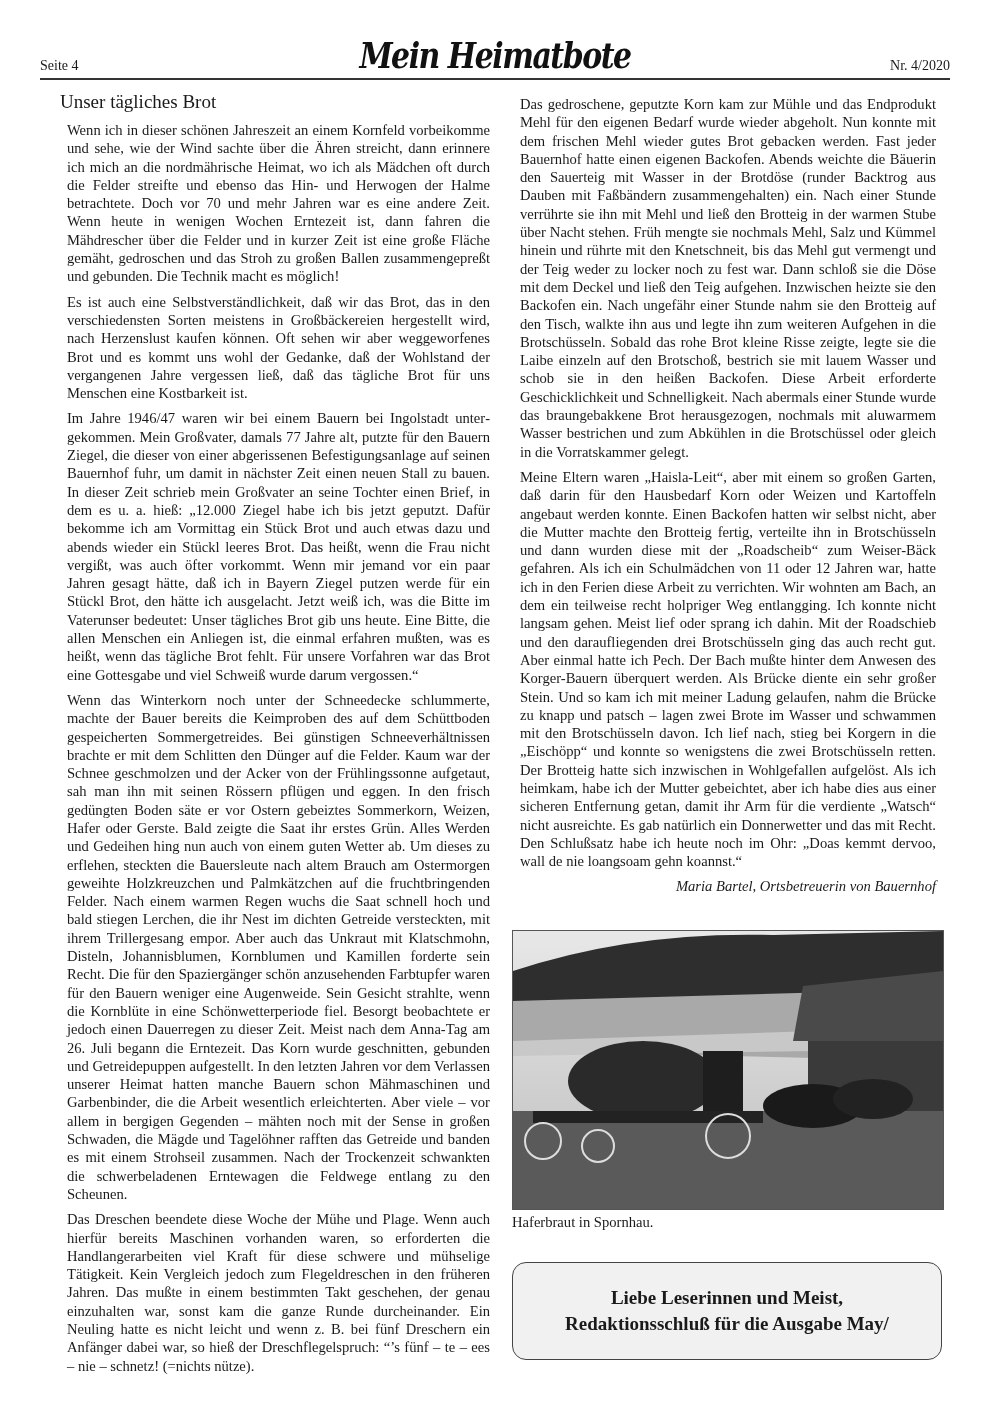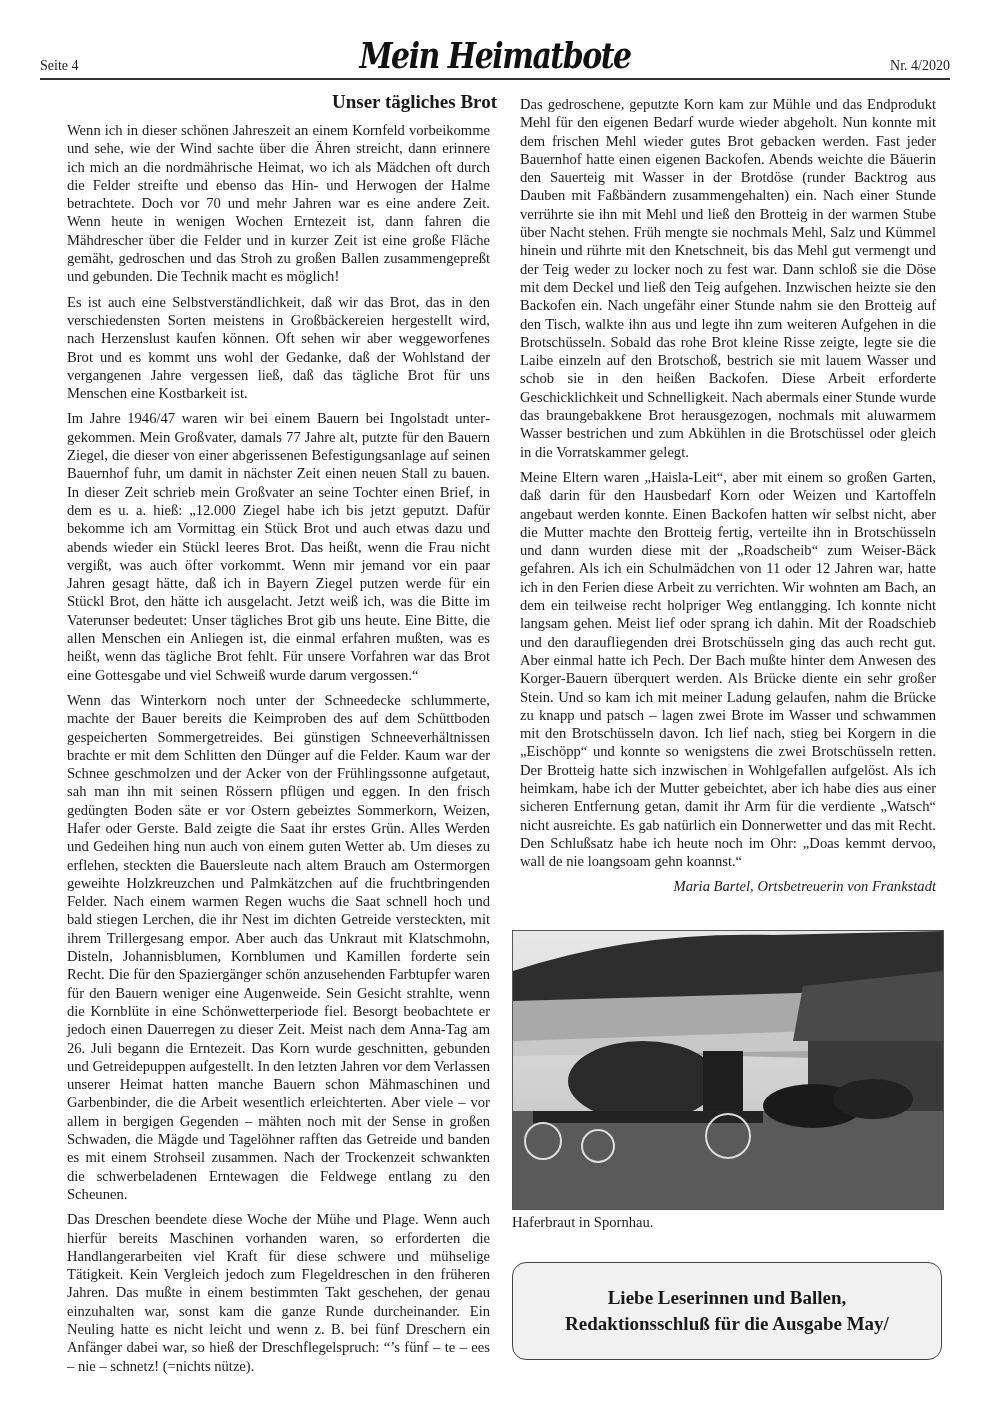--- a/index.html
+++ b/index.html
@@ -10,21 +10,21 @@
   .issue-no { position: absolute; right: 0; top: 20px; font-size: 14px; }
   .masthead { position: absolute; left: 0; right: 0; top: 0; text-align: center;
               font-family: "DejaVu Serif", serif; font-weight: bold; font-style: italic;
               font-size: 30px; letter-spacing: -1.5px; color: #111; transform: scaleY(1.15); }
   .rule { position: absolute; left: 40px; top: 78px; width: 910px; height: 2px; background: #333; }
 
   .col { position: absolute; top: 90px; font-size: 14.6px; line-height: 18.3px; text-align: justify; hyphens: manual; }
   .col-left { left: 60px; width: 437px; }
   .col-right { left: 513px; width: 430px; top: 88px; }
   .col p { margin: 7px; }
-  .title { text-align: right; font-weight: bold; font-size: 19px; line-height: 24px; margin: 0 0 2px 0; }
+  .title { text-align: left; font-weight: normal; font-size: 19px; line-height: 24px; margin: 0 0 2px 0; }
   .signature { text-align: right; font-style: italic; margin-top: 2px !important; }
 
   .photo { position: absolute; left: 512px; top: 930px; width: 430px; height: 278px;
            border: 1px solid #555; overflow: hidden; background: #555; }
   .photo svg { display: block; width: 100%; height: 100%; }
   .caption { position: absolute; left: 512px; top: 1214px; font-size: 14.6px; }
 
   .notice { position: absolute; left: 512px; top: 1262px; width: 428px; height: 96px;
             border: 1.5px solid #444; border-radius: 14px; background: #f1f1f1;
             text-align: center; font-weight: bold; font-size: 19px; line-height: 26px;
@@ -45,21 +45,21 @@
   <p>Wenn ich in dieser schönen Jahreszeit an einem Kornfeld vorbei­komme und sehe, wie der Wind sachte über die Ähren streicht, dann erinnere ich mich an die nordmährische Heimat, wo ich als Mädchen oft durch die Felder streifte und ebenso das Hin- und Herwogen der Halme betrachtete. Doch vor 70 und mehr Jahren war es eine ande­re Zeit. Wenn heute in wenigen Wochen Erntezeit ist, dann fahren die Mähdrescher über die Felder und in kurzer Zeit ist eine große Fläche gemäht, gedroschen und das Stroh zu großen Ballen zusam­mengepreßt und gebunden. Die Technik macht es möglich!</p>
   <p>Es ist auch eine Selbstverständlichkeit, daß wir das Brot, das in den verschiedensten Sorten meistens in Großbäckereien hergestellt wird, nach Herzenslust kaufen können. Oft sehen wir aber weggeworfenes Brot und es kommt uns wohl der Gedanke, daß der Wohlstand der vergangenen Jahre vergessen ließ, daß das tägliche Brot für uns Menschen eine Kostbarkeit ist.</p>
   <p>Im Jahre 1946/47 waren wir bei einem Bauern bei Ingolstadt unter­gekommen. Mein Großvater, damals 77 Jahre alt, putzte für den Bauern Ziegel, die dieser von einer abgerissenen Befestigungsanla­ge auf seinen Bauernhof fuhr, um damit in nächster Zeit einen neuen Stall zu bauen. In dieser Zeit schrieb mein Großvater an seine Toch­ter einen Brief, in dem es u. a. hieß: „12.000 Ziegel habe ich bis jetzt geputzt. Dafür bekomme ich am Vormittag ein Stück Brot und auch etwas dazu und abends wieder ein Stückl leeres Brot. Das heißt, wenn die Frau nicht vergißt, was auch öfter vorkommt. Wenn mir jemand vor ein paar Jahren gesagt hätte, daß ich in Bayern Ziegel putzen werde für ein Stückl Brot, den hätte ich ausgelacht. Jetzt weiß ich, was die Bitte im Vaterunser bedeutet: Unser tägliches Brot gib uns heute. Eine Bitte, die allen Menschen ein Anliegen ist, die einmal erfahren mußten, was es heißt, wenn das tägliche Brot fehlt. Für unsere Vorfahren war das Brot eine Gottesgabe und viel Schweiß wurde darum vergossen.“</p>
   <p>Wenn das Winterkorn noch unter der Schneedecke schlummerte, machte der Bauer bereits die Keimproben des auf dem Schüttboden gespeicherten Sommergetreides. Bei günstigen Schneeverhältnissen brachte er mit dem Schlitten den Dünger auf die Felder. Kaum war der Schnee geschmolzen und der Acker von der Frühlingssonne aufgetaut, sah man ihn mit seinen Rössern pflügen und eggen. In den frisch gedüngten Boden säte er vor Ostern gebeiztes Sommerkorn, Weizen, Hafer oder Gerste. Bald zeigte die Saat ihr erstes Grün. Alles Werden und Gedeihen hing nun auch von einem guten Wetter ab. Um dieses zu erflehen, steckten die Bauersleute nach altem Brauch am Ostermorgen geweihte Holzkreuzchen und Palmkätzchen auf die fruchtbringenden Felder. Nach einem warmen Regen wuchs die Saat schnell hoch und bald stiegen Lerchen, die ihr Nest im dichten Ge­treide versteckten, mit ihrem Trillergesang empor. Aber auch das Unkraut mit Klatschmohn, Disteln, Johannisblumen, Kornblumen und Kamillen forderte sein Recht. Die für den Spaziergänger schön anzusehenden Farbtupfer waren für den Bauern weniger eine Au­genweide. Sein Gesicht strahlte, wenn die Kornblüte in eine Schön­wetterperiode fiel. Besorgt beobachtete er jedoch einen Dauerregen zu dieser Zeit. Meist nach dem Anna-Tag am 26. Juli begann die Erntezeit. Das Korn wurde geschnitten, gebunden und Getreidepup­pen aufgestellt. In den letzten Jahren vor dem Verlassen unserer Heimat hatten manche Bauern schon Mähmaschinen und Garben­binder, die die Arbeit wesentlich erleichterten. Aber viele – vor allem in bergigen Gegenden – mähten noch mit der Sense in großen Schwaden, die Mägde und Tagelöhner rafften das Getreide und banden es mit einem Strohseil zusammen. Nach der Trockenzeit schwankten die schwerbeladenen Erntewagen die Feldwege entlang zu den Scheunen.</p>
   <p>Das Dreschen beendete diese Woche der Mühe und Plage. Wenn auch hierfür bereits Maschinen vorhanden waren, so erforderten die Handlangerarbeiten viel Kraft für diese schwere und mühselige Tätigkeit. Kein Vergleich jedoch zum Flegeldreschen in den früheren Jahren. Das mußte in einem bestimmten Takt geschehen, der genau einzuhalten war, sonst kam die ganze Runde durcheinander. Ein Neuling hatte es nicht leicht und wenn z. B. bei fünf Dreschern ein Anfänger dabei war, so hieß der Dreschflegelspruch: “’s fünf – te – ees – nie – schnetz! (=nichts nütze).</p>
 </div>
 
 <div class="col col-right">
   <p>Das gedroschene, geputzte Korn kam zur Mühle und das Endprodukt Mehl für den eigenen Bedarf wurde wieder abgeholt. Nun konnte mit dem frischen Mehl wieder gutes Brot gebacken werden. Fast jeder Bauernhof hatte einen eigenen Backofen. Abends weichte die Bäuerin den Sauerteig mit Wasser in der Brotdöse (runder Backtrog aus Dauben mit Faßbändern zusammengehalten) ein. Nach einer Stunde verrührte sie ihn mit Mehl und ließ den Brotteig in der warmen Stube über Nacht stehen. Früh mengte sie nochmals Mehl, Salz und Kümmel hinein und rührte mit den Knetschneit, bis das Mehl gut vermengt und der Teig weder zu locker noch zu fest war. Dann schloß sie die Döse mit dem Deckel und ließ den Teig auf­gehen. Inzwischen heizte sie den Backofen ein. Nach ungefähr einer Stunde nahm sie den Brotteig auf den Tisch, walkte ihn aus und legte ihn zum weiteren Aufgehen in die Brotschüsseln. Sobald das rohe Brot kleine Risse zeigte, legte sie die Laibe einzeln auf den Brotschoß, bestrich sie mit lauem Wasser und schob sie in den heißen Backofen. Diese Arbeit erforderte Geschicklichkeit und Schnelligkeit. Nach abermals einer Stunde wurde das braungebak­kene Brot herausgezogen, nochmals mit aluwarmem Wasser bestri­chen und zum Abkühlen in die Brotschüssel oder gleich in die Vorratskammer gelegt.</p>
   <p>Meine Eltern waren „Haisla-Leit“, aber mit einem so großen Garten, daß darin für den Hausbedarf Korn oder Weizen und Kartoffeln angebaut werden konnte. Einen Backofen hatten wir selbst nicht, aber die Mutter machte den Brotteig fertig, verteilte ihn in Brotschüsseln und dann wurden diese mit der „Roadscheib“ zum Weiser-Bäck gefahren. Als ich ein Schulmädchen von 11 oder 12 Jahren war, hatte ich in den Ferien diese Arbeit zu ver­richten. Wir wohnten am Bach, an dem ein teilweise recht holp­riger Weg entlangging. Ich konnte nicht langsam gehen. Meist lief oder sprang ich dahin. Mit der Roadschieb und den darauf­liegenden drei Brotschüsseln ging das auch recht gut. Aber einmal hatte ich Pech. Der Bach mußte hinter dem Anwesen des Korger-Bauern überquert werden. Als Brücke diente ein sehr großer Stein. Und so kam ich mit meiner Ladung gelaufen, nahm die Brücke zu knapp und patsch – lagen zwei Brote im Wasser und schwam­men mit den Brotschüsseln davon. Ich lief nach, stieg bei Korgern in die „Eischöpp“ und konnte so wenigstens die zwei Brotschüs­seln retten. Der Brotteig hatte sich inzwischen in Wohlgefallen aufgelöst. Als ich heimkam, habe ich der Mutter gebeichtet, aber ich habe dies aus einer sicheren Entfernung getan, damit ihr Arm für die verdiente „Watsch“ nicht ausreichte. Es gab natürlich ein Donnerwetter und das mit Recht. Den Schlußsatz habe ich heute noch im Ohr: „Doas kemmt dervoo, wall de nie loangsoam gehn koannst.“</p>
-  <p class="signature">Maria Bartel, Ortsbetreuerin von Frankstadt</p>
+  <p class="signature">Maria Bartel, Ortsbetreuerin von Bauernhof</p>
 </div>
 
 <div class="photo" title="Historic black-and-white photo: wagon with people and oxen in front of a barn, forested hills behind">
   <svg viewBox="0 0 430 278" preserveAspectRatio="none">
     <defs>
       <linearGradient id="sky" x1="0" y1="0" x2="0" y2="1">
         <stop offset="0" stop-color="#e8e8e8"></stop>
           <stop offset="1" stop-color="#bdbdbd"></stop>
       </linearGradient>
     </defs>
@@ -76,15 +76,15 @@
     <circle cx="85" cy="215" r="16" fill="none" stroke="#ddd" stroke-width="2"></circle>
     <circle cx="215" cy="205" r="22" fill="none" stroke="#ddd" stroke-width="2"></circle>
     <rect x="190" y="120" width="40" height="60" fill="#1e1e1e"></rect>
     <ellipse cx="300" cy="175" rx="50" ry="22" fill="#1a1a1a"></ellipse>
     <ellipse cx="360" cy="168" rx="40" ry="20" fill="#222"></ellipse>
   </svg>
 </div>
 <div class="caption">Haferbraut in Spornhau.</div>
 
 <div class="notice">
-  <div>Liebe Leserinnen und Ballen,</div>
+  <div>Liebe Leserinnen und Meist,</div>
   <div>Redaktionsschluß für die Ausgabe May/</div>
 </div>
 
 </body></html>

